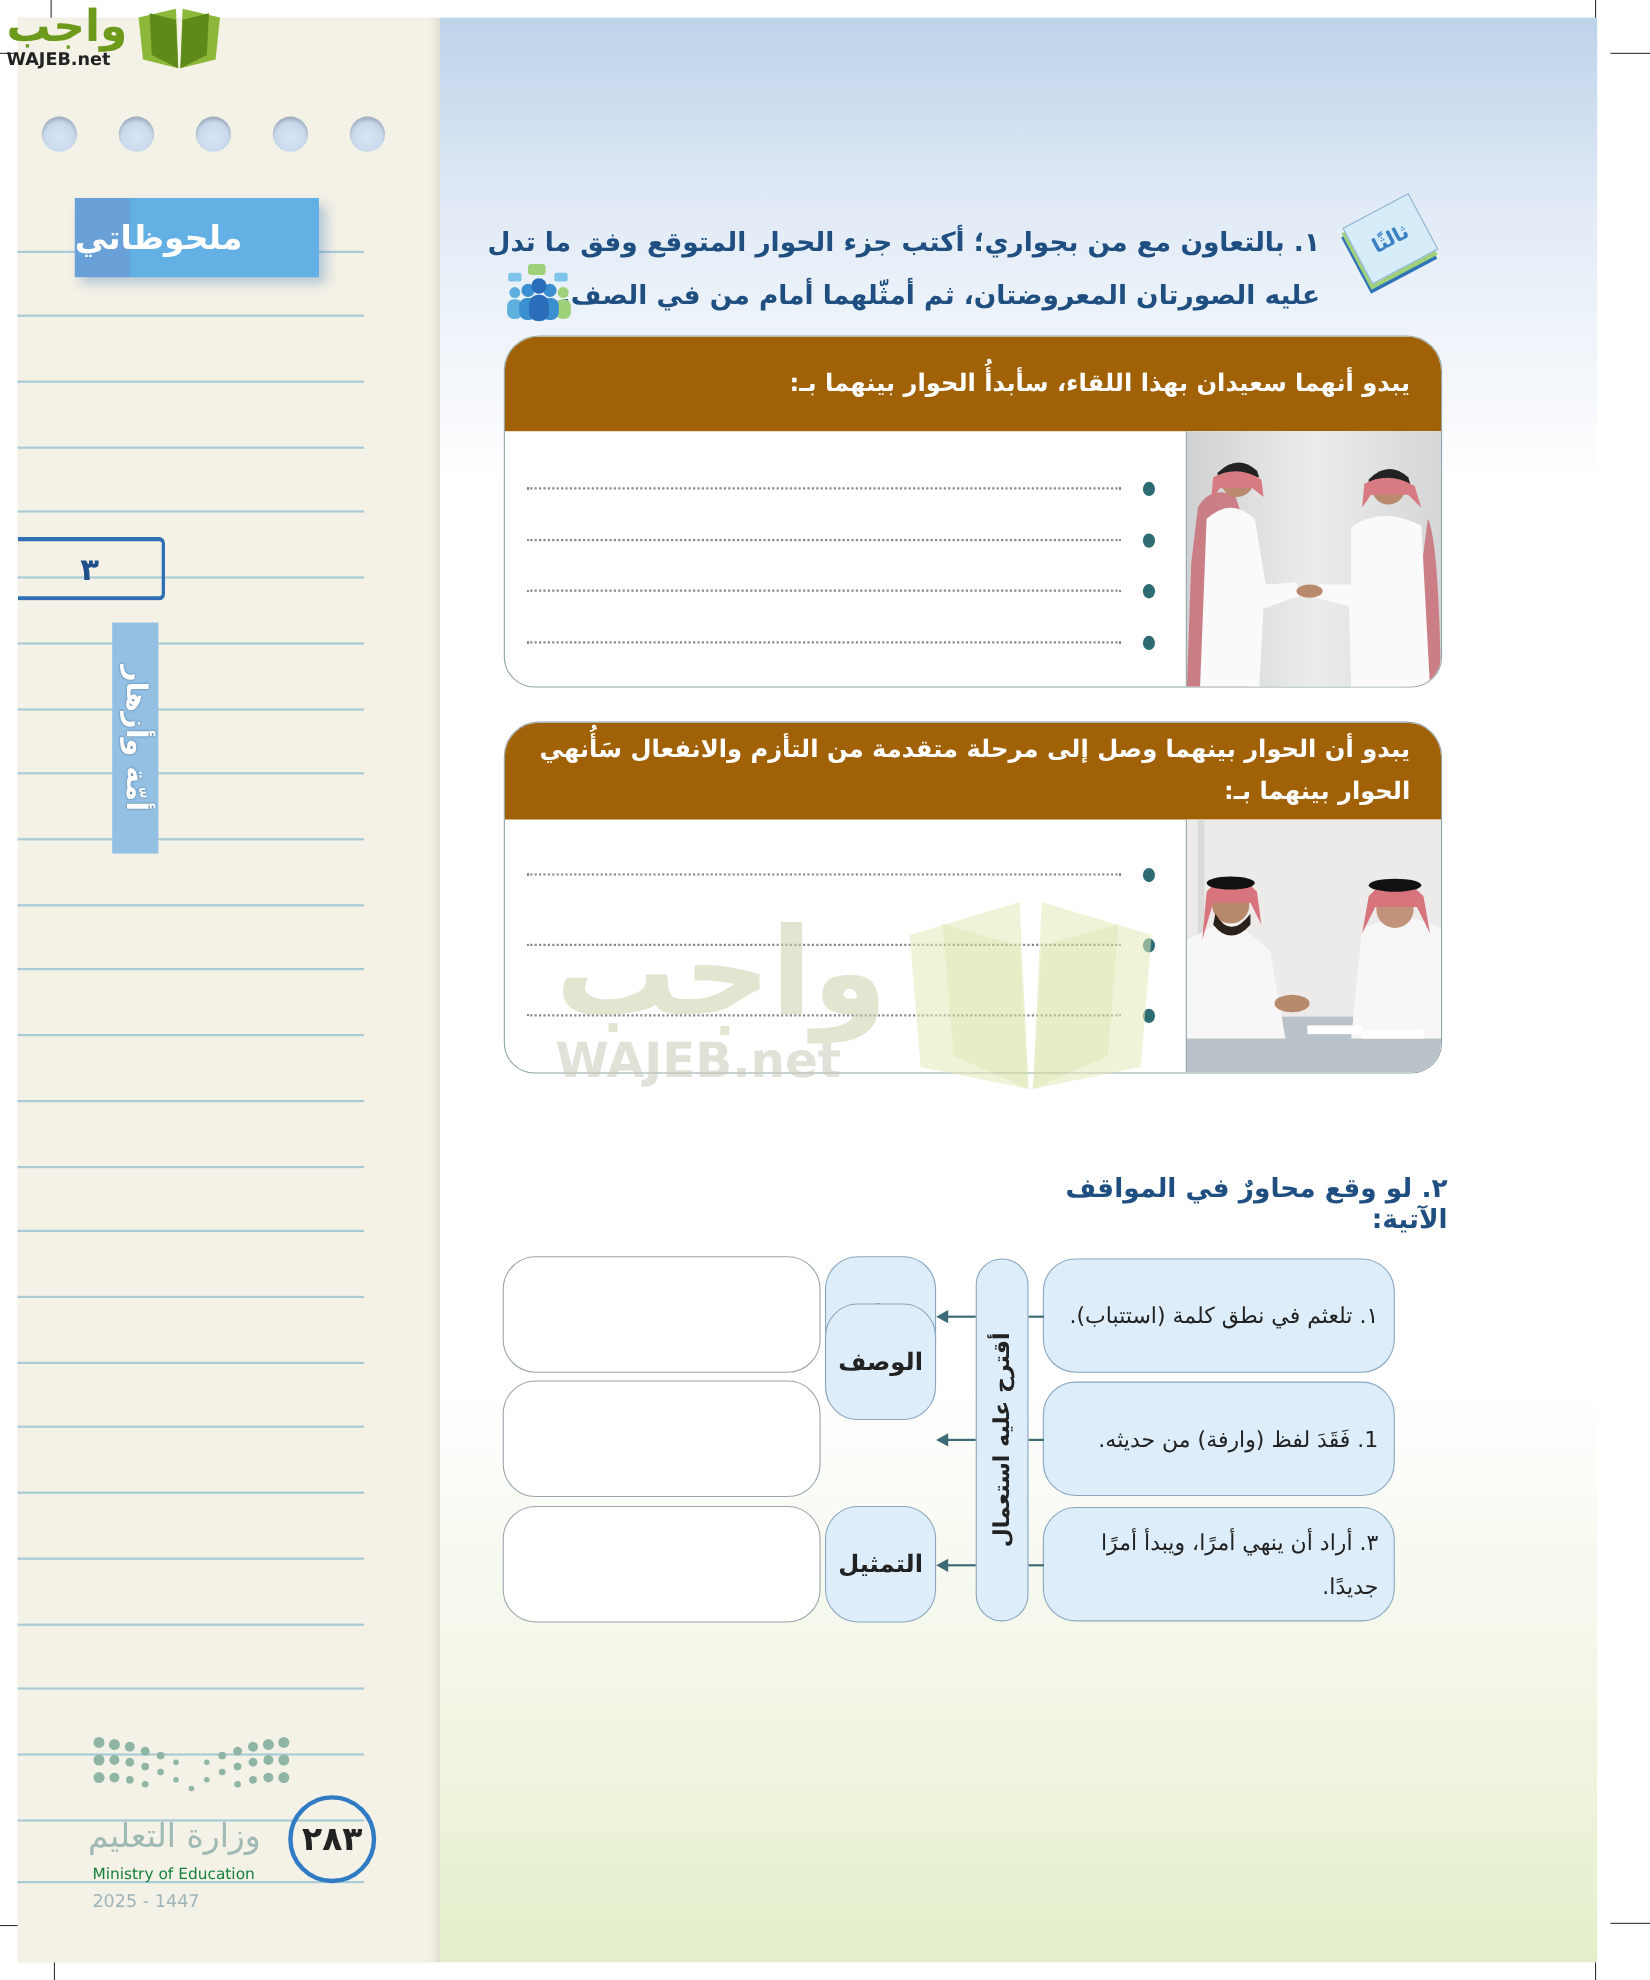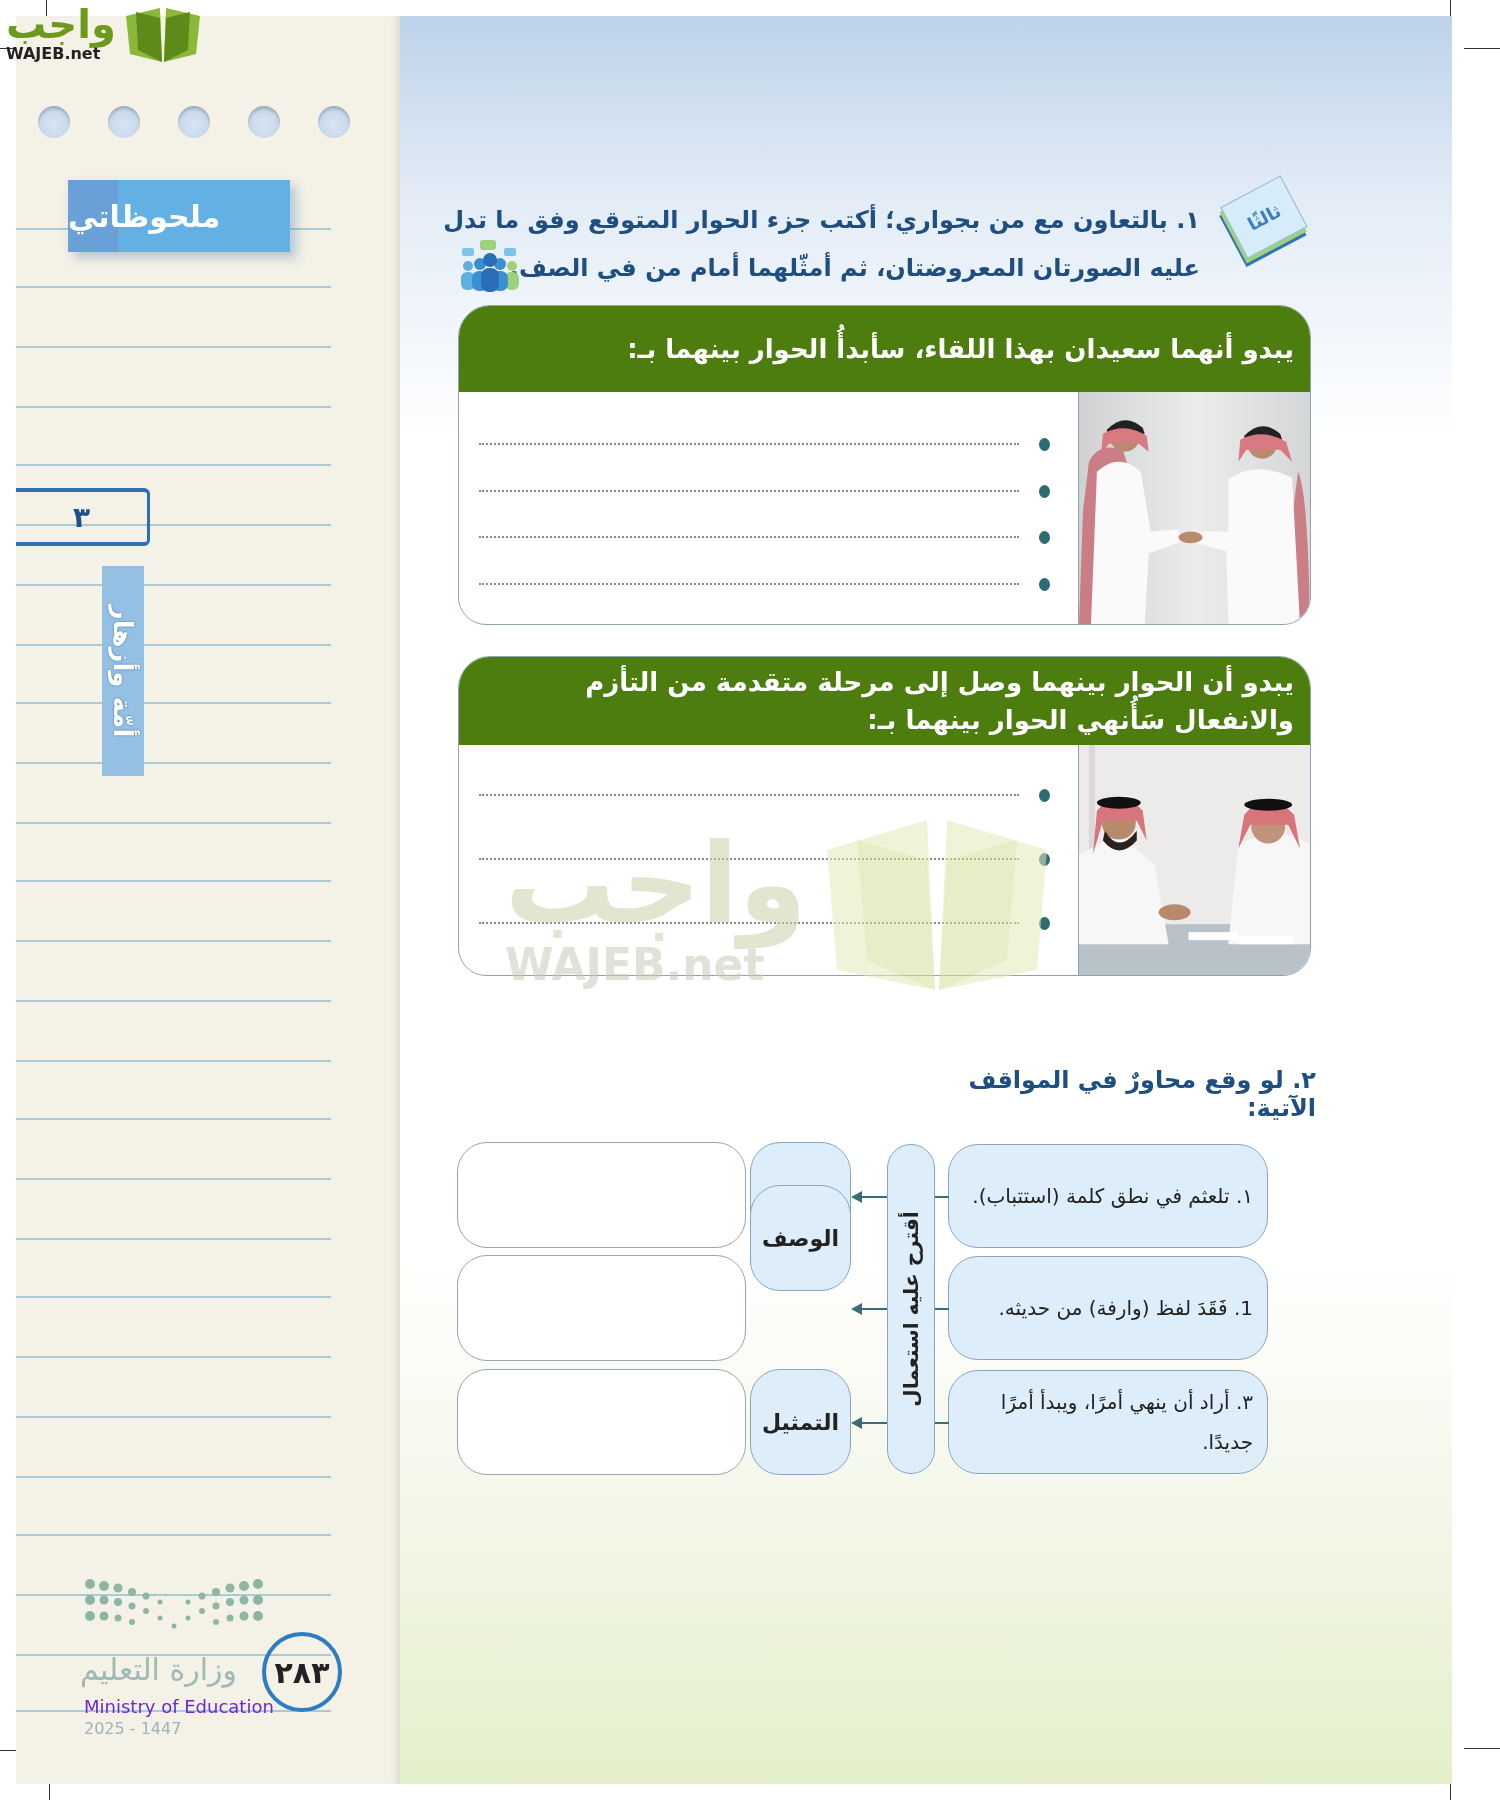--- a/index.html
+++ b/index.html
@@ -40,21 +40,21 @@
     background: #94c0e3;
     display: flex; align-items: center; justify-content: center;
   }
   .unit-tab span {
     display: block; transform: rotate(90deg); white-space: nowrap;
     color: #fff; font-weight: bold; font-size: 26px; direction: rtl;
     text-shadow: 0 0 2px #3a6a90;
   }
   .moe-logo { position: absolute; left: 68px; top: 1562px; }
   .moe-ar { position: absolute; left: 64px; top: 1636px; font-size: 30px; color: #9fb9b5; direction: rtl; }
-  .moe-en { position: absolute; left: 68px; top: 1680px; font-size: 18px; color: #6d28d9; }
+  .moe-en { position: absolute; left: 68px; top: 1680px; font-size: 14px; color: #15803d; }
   .moe-year { position: absolute; left: 68px; top: 1703px; font-size: 16px; color: #9eb4bb; }
   .page-num {
     position: absolute; left: 246px; top: 1616px; width: 80px; height: 80px;
     border: 4px solid #2f7bc4; border-radius: 50%;
     display: flex; align-items: center; justify-content: center;
     font-size: 30px; font-weight: bold; color: #222;
   }
 
   
   .page {
@@ -80,22 +80,22 @@
   }
   .group-icon { position: absolute; left: 456px; top: 240px; }
 
   
   .card {
     position: absolute; left: 458px; width: 853px;
     border: 1.5px solid #8fa5a9; border-radius: 32px 32px 28px 28px; overflow: hidden;
     background: #fff;
   }
   .card-head {
-    background: #4d7c0f; color: #fff; font-weight: bold; font-size: 26px;
-    direction: rtl; text-align: right; padding: 0 16px; line-height: 38px;
+    background: #a16207; color: #fff; font-weight: bold; font-size: 22px;
+    direction: rtl; text-align: right; padding: 0 28px; line-height: 38px;
     display: flex; align-items: center; justify-content: flex-start;
   }
   .card-body { position: relative; display: flex; }
   .card-photo { position: absolute; right: 0; top: 0; bottom: 0; width: 232px; border-left: 1px solid #8fa5a9; }
   .answer-line { position: absolute; left: 20px; width: 540px; border-bottom: 2px dotted #8a8a8a; height: 2px; }
   .bullet { position: absolute; left: 580px; width: 11px; height: 13px; border-radius: 50%; background: #2d6c73; }
 
   .q2 {
     position: absolute; left: 920px; top: 1066px; width: 396px;
     direction: rtl; text-align: right; font-size: 24px; font-weight: bold; color: #1f4f80;

